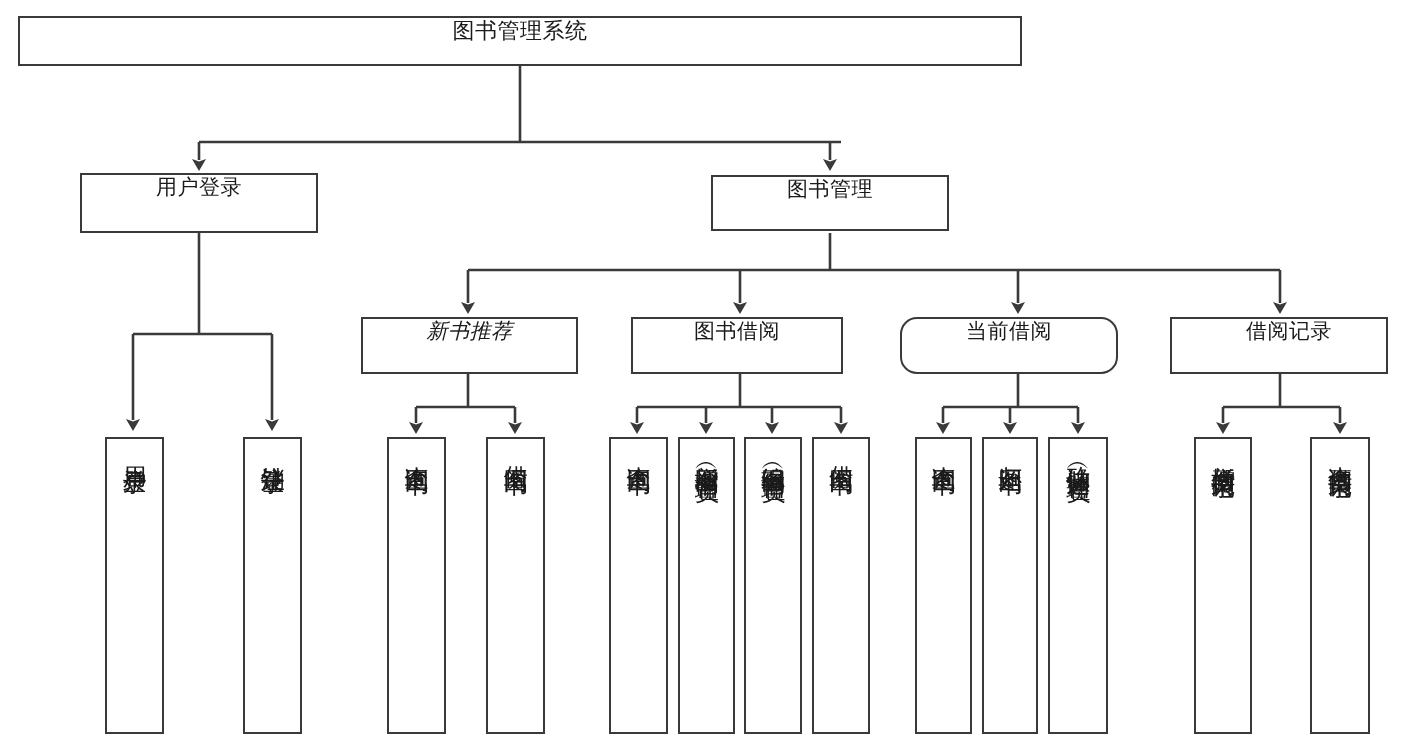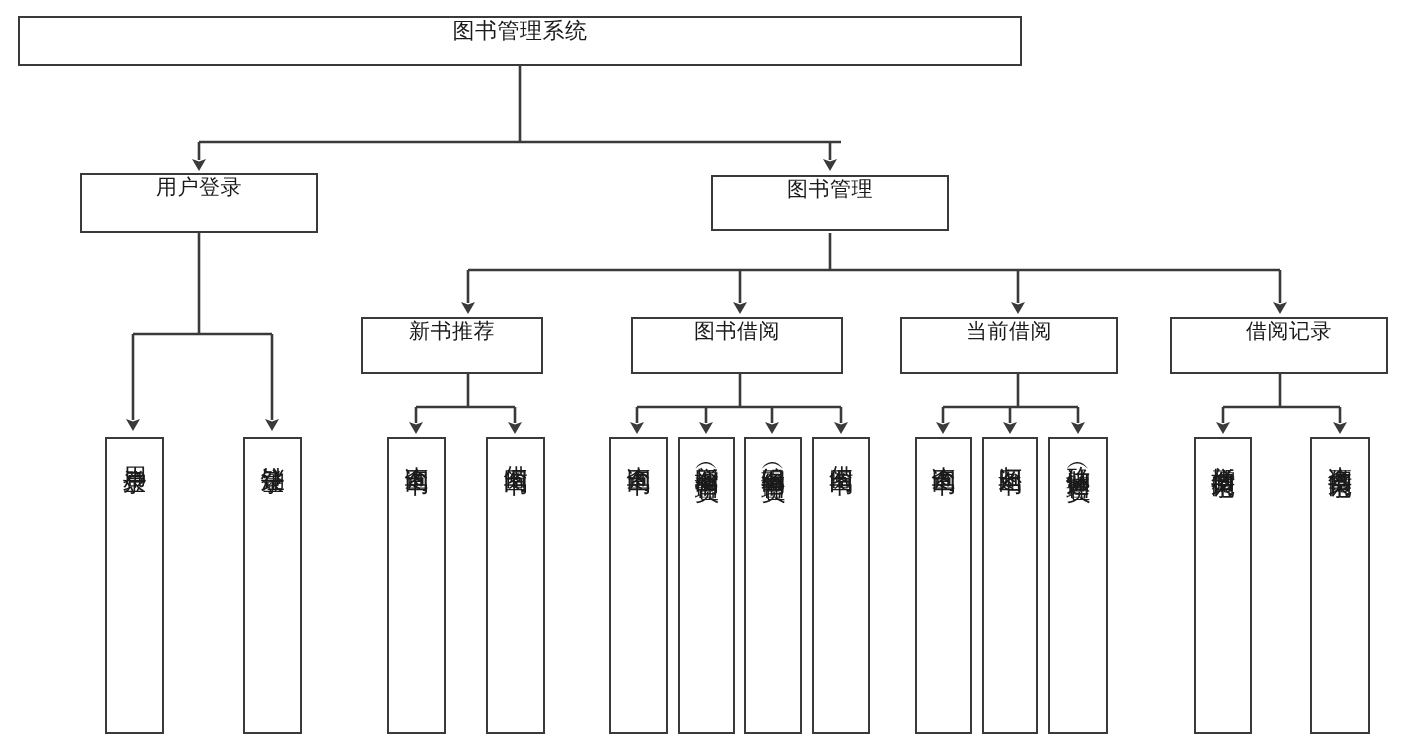--- a/index.html
+++ b/index.html
@@ -106,27 +106,27 @@
     <span class="lbl">图书管理系统</span>
   </div>
 
   <div class="node h" style="left:80px;top:173px;width:238px;height:60px;">
     <span class="lbl">用户登录</span>
   </div>
   <div class="node h" style="left:711px;top:175px;width:238px;height:56px;">
     <span class="lbl">图书管理</span>
   </div>
 
-  <div class="node h" style="left:361px;top:317px;width:182px;height:57px;">
+  <div class="node h" style="left:361px;top:317px;width:217px;height:57px;font-style:italic;">
     <span class="lbl">新书推荐</span>
   </div>
   <div class="node h" style="left:631px;top:317px;width:212px;height:57px;">
     <span class="lbl">图书借阅</span>
   </div>
-  <div class="node h" style="left:900px;top:317px;width:218px;height:57px;">
+  <div class="node h" style="left:900px;top:317px;width:218px;height:57px;border-radius:17px;">
     <span class="lbl">当前借阅</span>
   </div>
   <div class="node h" style="left:1170px;top:317px;width:218px;height:57px;padding-left:20px;">
     <span class="lbl">借阅记录</span>
   </div>
 
   <div class="node v" style="left:105px;top:437px;width:59px;height:297px;">
     <span class="lbl">用户登录</span>
   </div>
   <div class="node v" style="left:243px;top:437px;width:59px;height:297px;">

